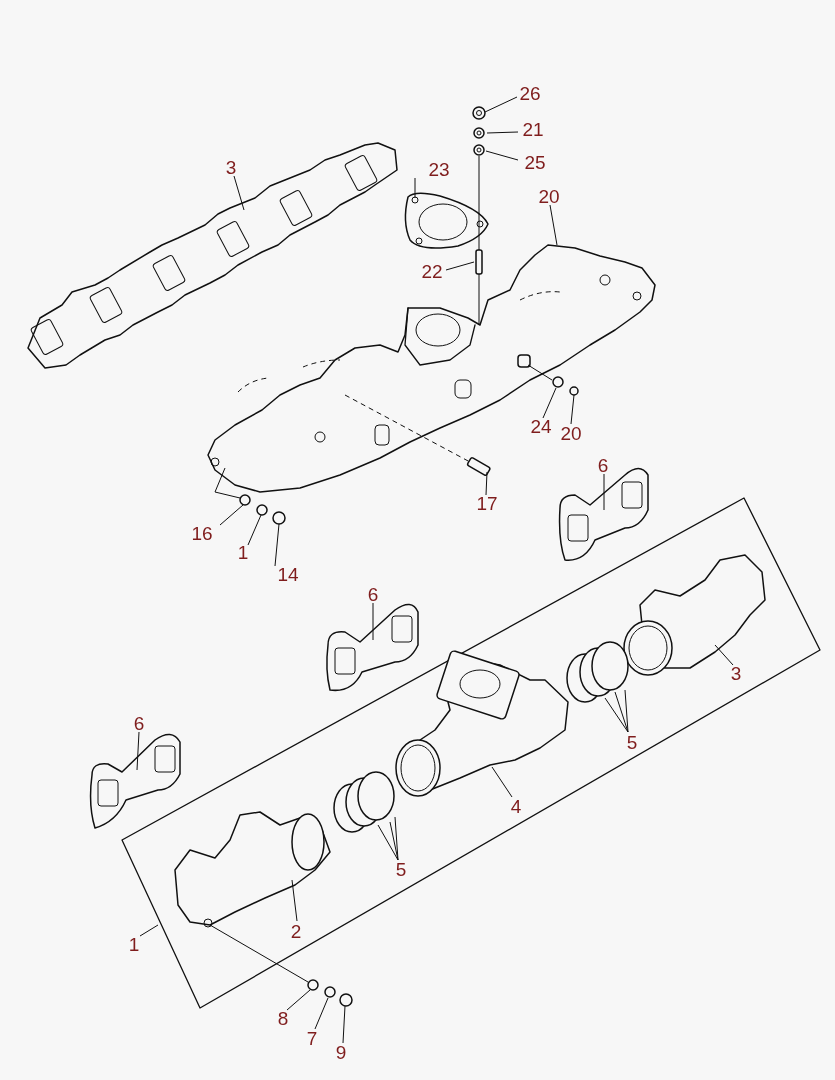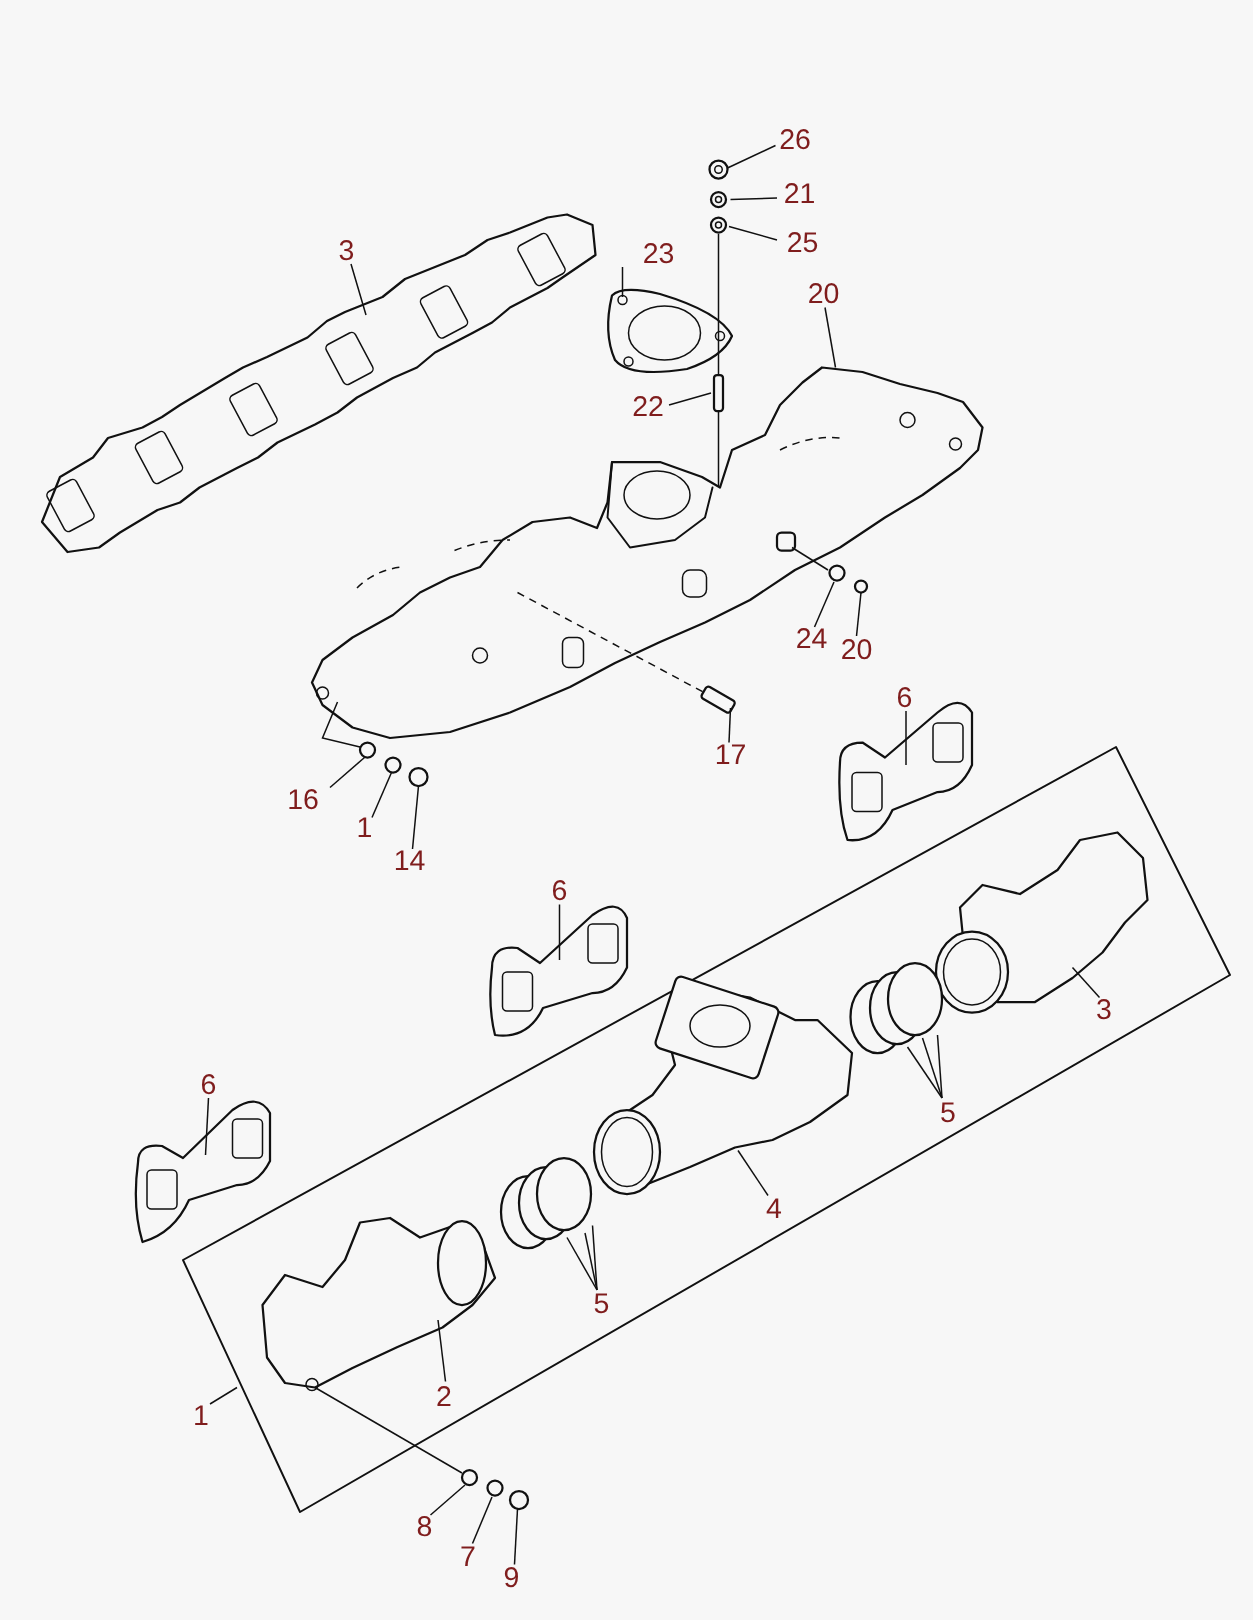--- a/index.html
+++ b/index.html
@@ -194,21 +194,21 @@
 <span class="lbl" style="left:535px;top:163px">25</span>
 <span class="lbl" style="left:439px;top:170px">23</span>
 <span class="lbl" style="left:231px;top:168px">3</span>
 <span class="lbl" style="left:549px;top:197px">20</span>
 <span class="lbl" style="left:432px;top:272px">22</span>
 <span class="lbl" style="left:541px;top:427px">24</span>
 <span class="lbl" style="left:571px;top:434px">20</span>
 <span class="lbl" style="left:487px;top:504px">17</span>
 <span class="lbl" style="left:202px;top:534px">16</span>
 <span class="lbl" style="left:243px;top:553px">1</span>
-<span class="lbl" style="left:273px;top:575px">14</span>
+<span class="lbl" style="left:288px;top:575px">14</span>
 <span class="lbl" style="left:603px;top:466px">6</span>
 <span class="lbl" style="left:373px;top:595px">6</span>
 <span class="lbl" style="left:139px;top:724px">6</span>
 <span class="lbl" style="left:736px;top:674px">3</span>
 <span class="lbl" style="left:632px;top:743px">5</span>
 <span class="lbl" style="left:516px;top:807px">4</span>
 <span class="lbl" style="left:401px;top:870px">5</span>
 <span class="lbl" style="left:296px;top:932px">2</span>
 <span class="lbl" style="left:134px;top:945px">1</span>
 <span class="lbl" style="left:283px;top:1019px">8</span>

